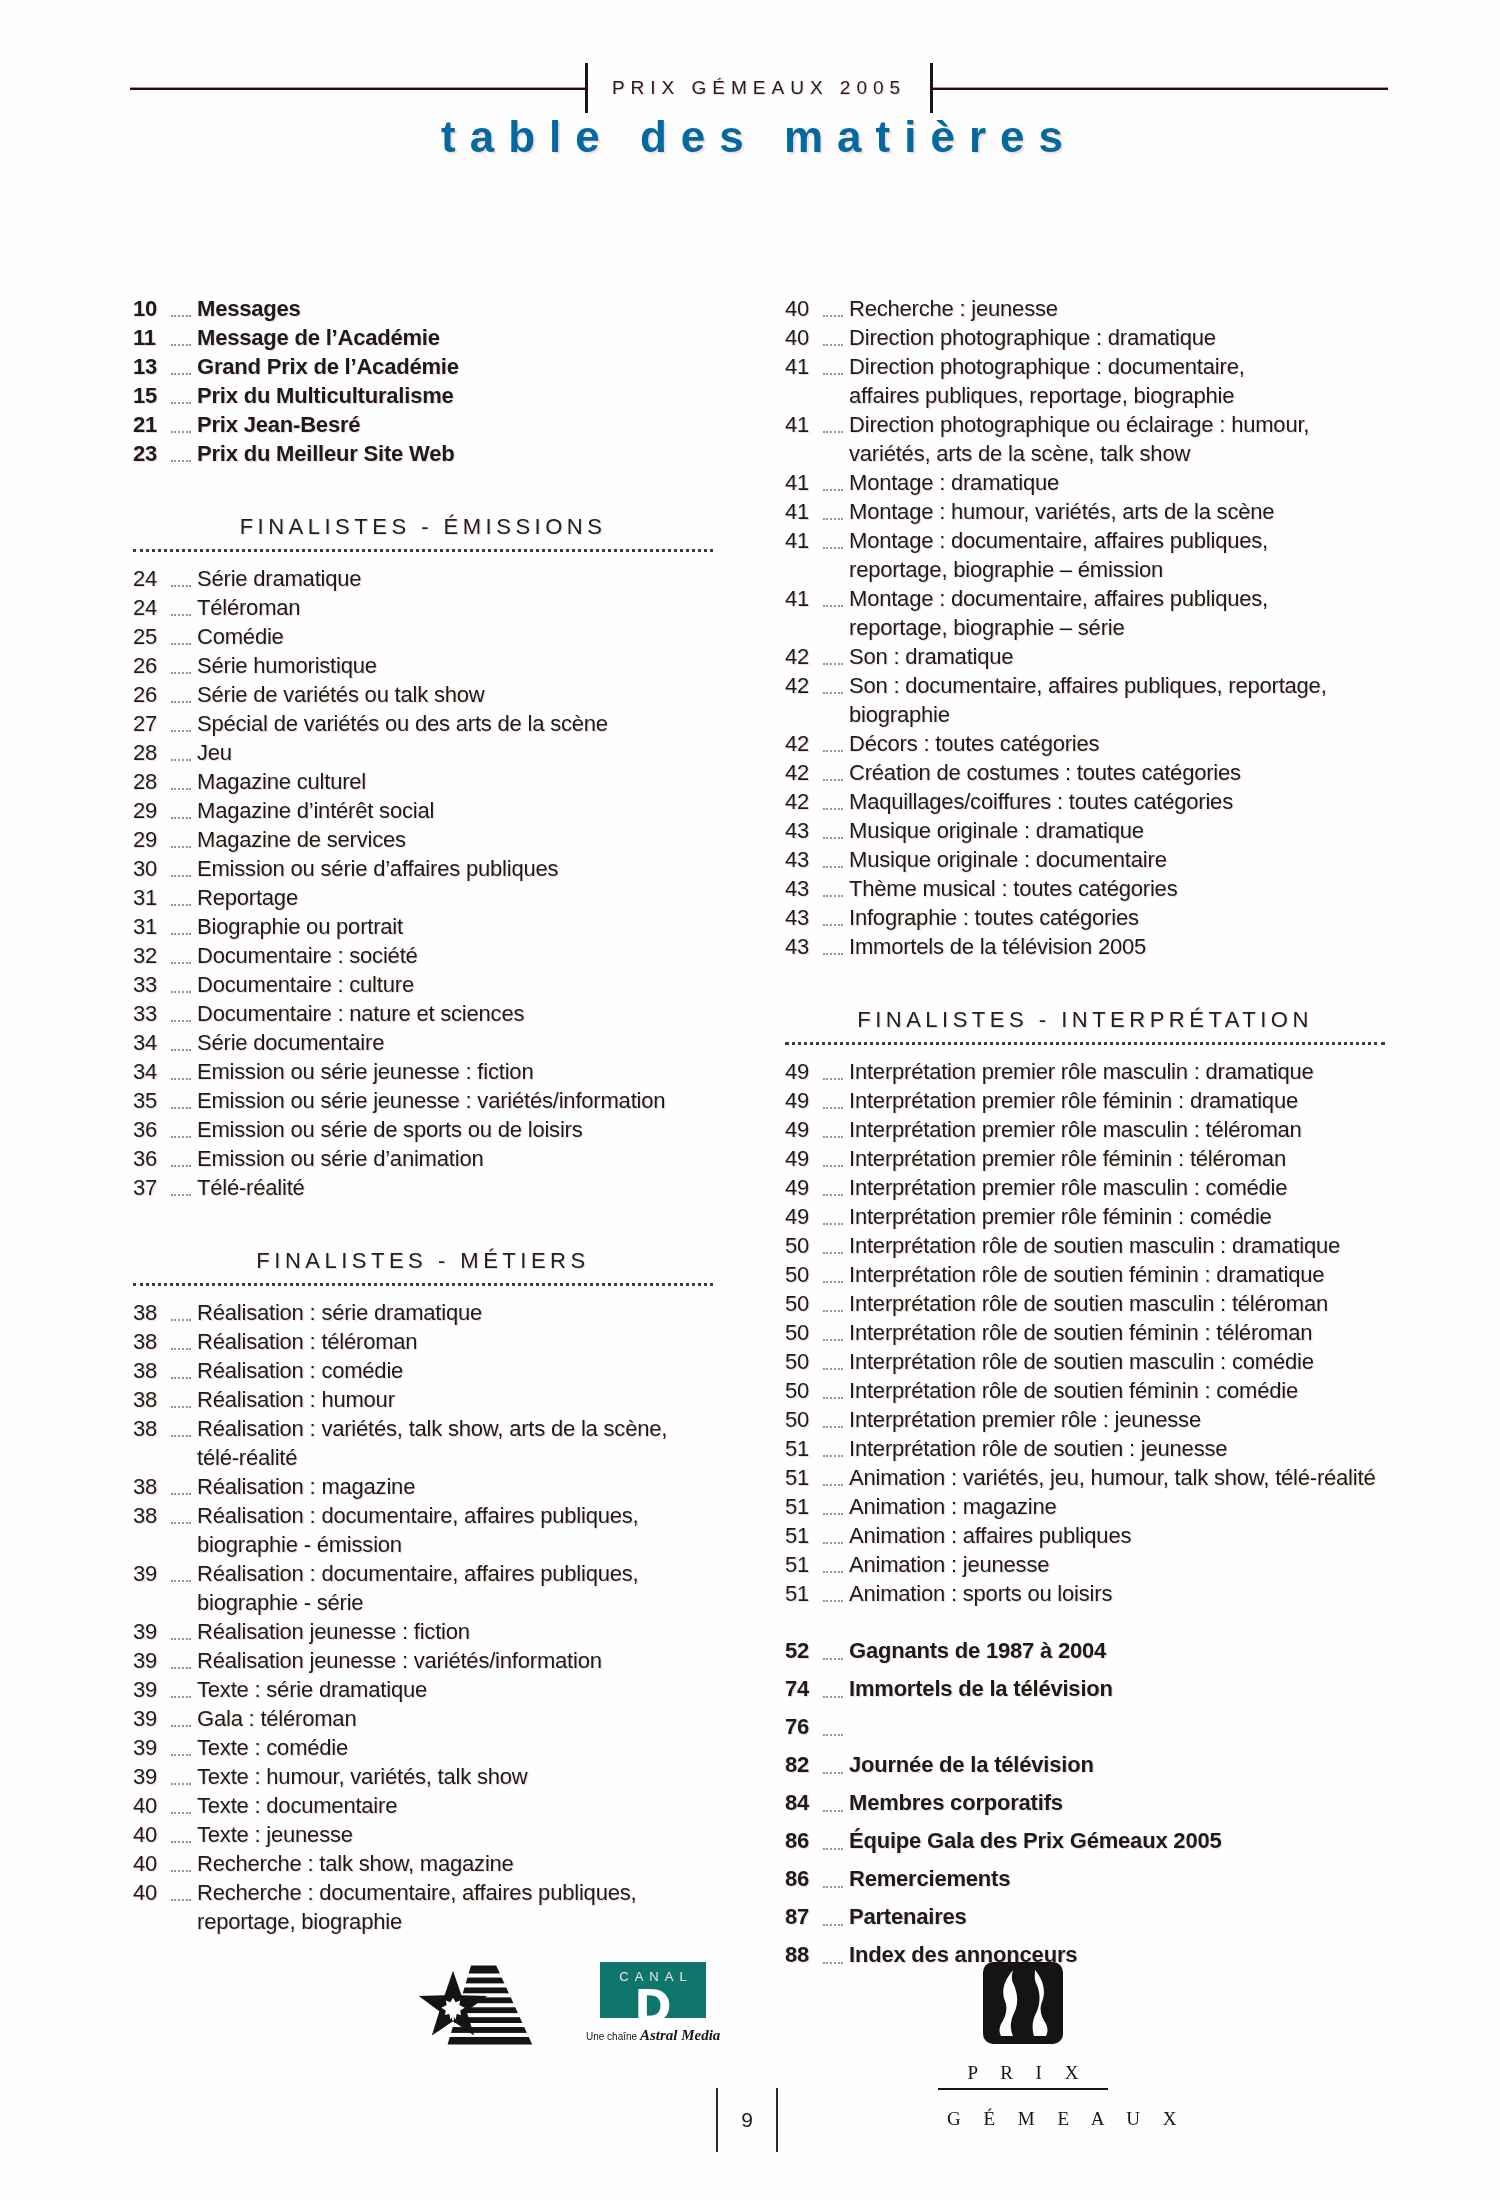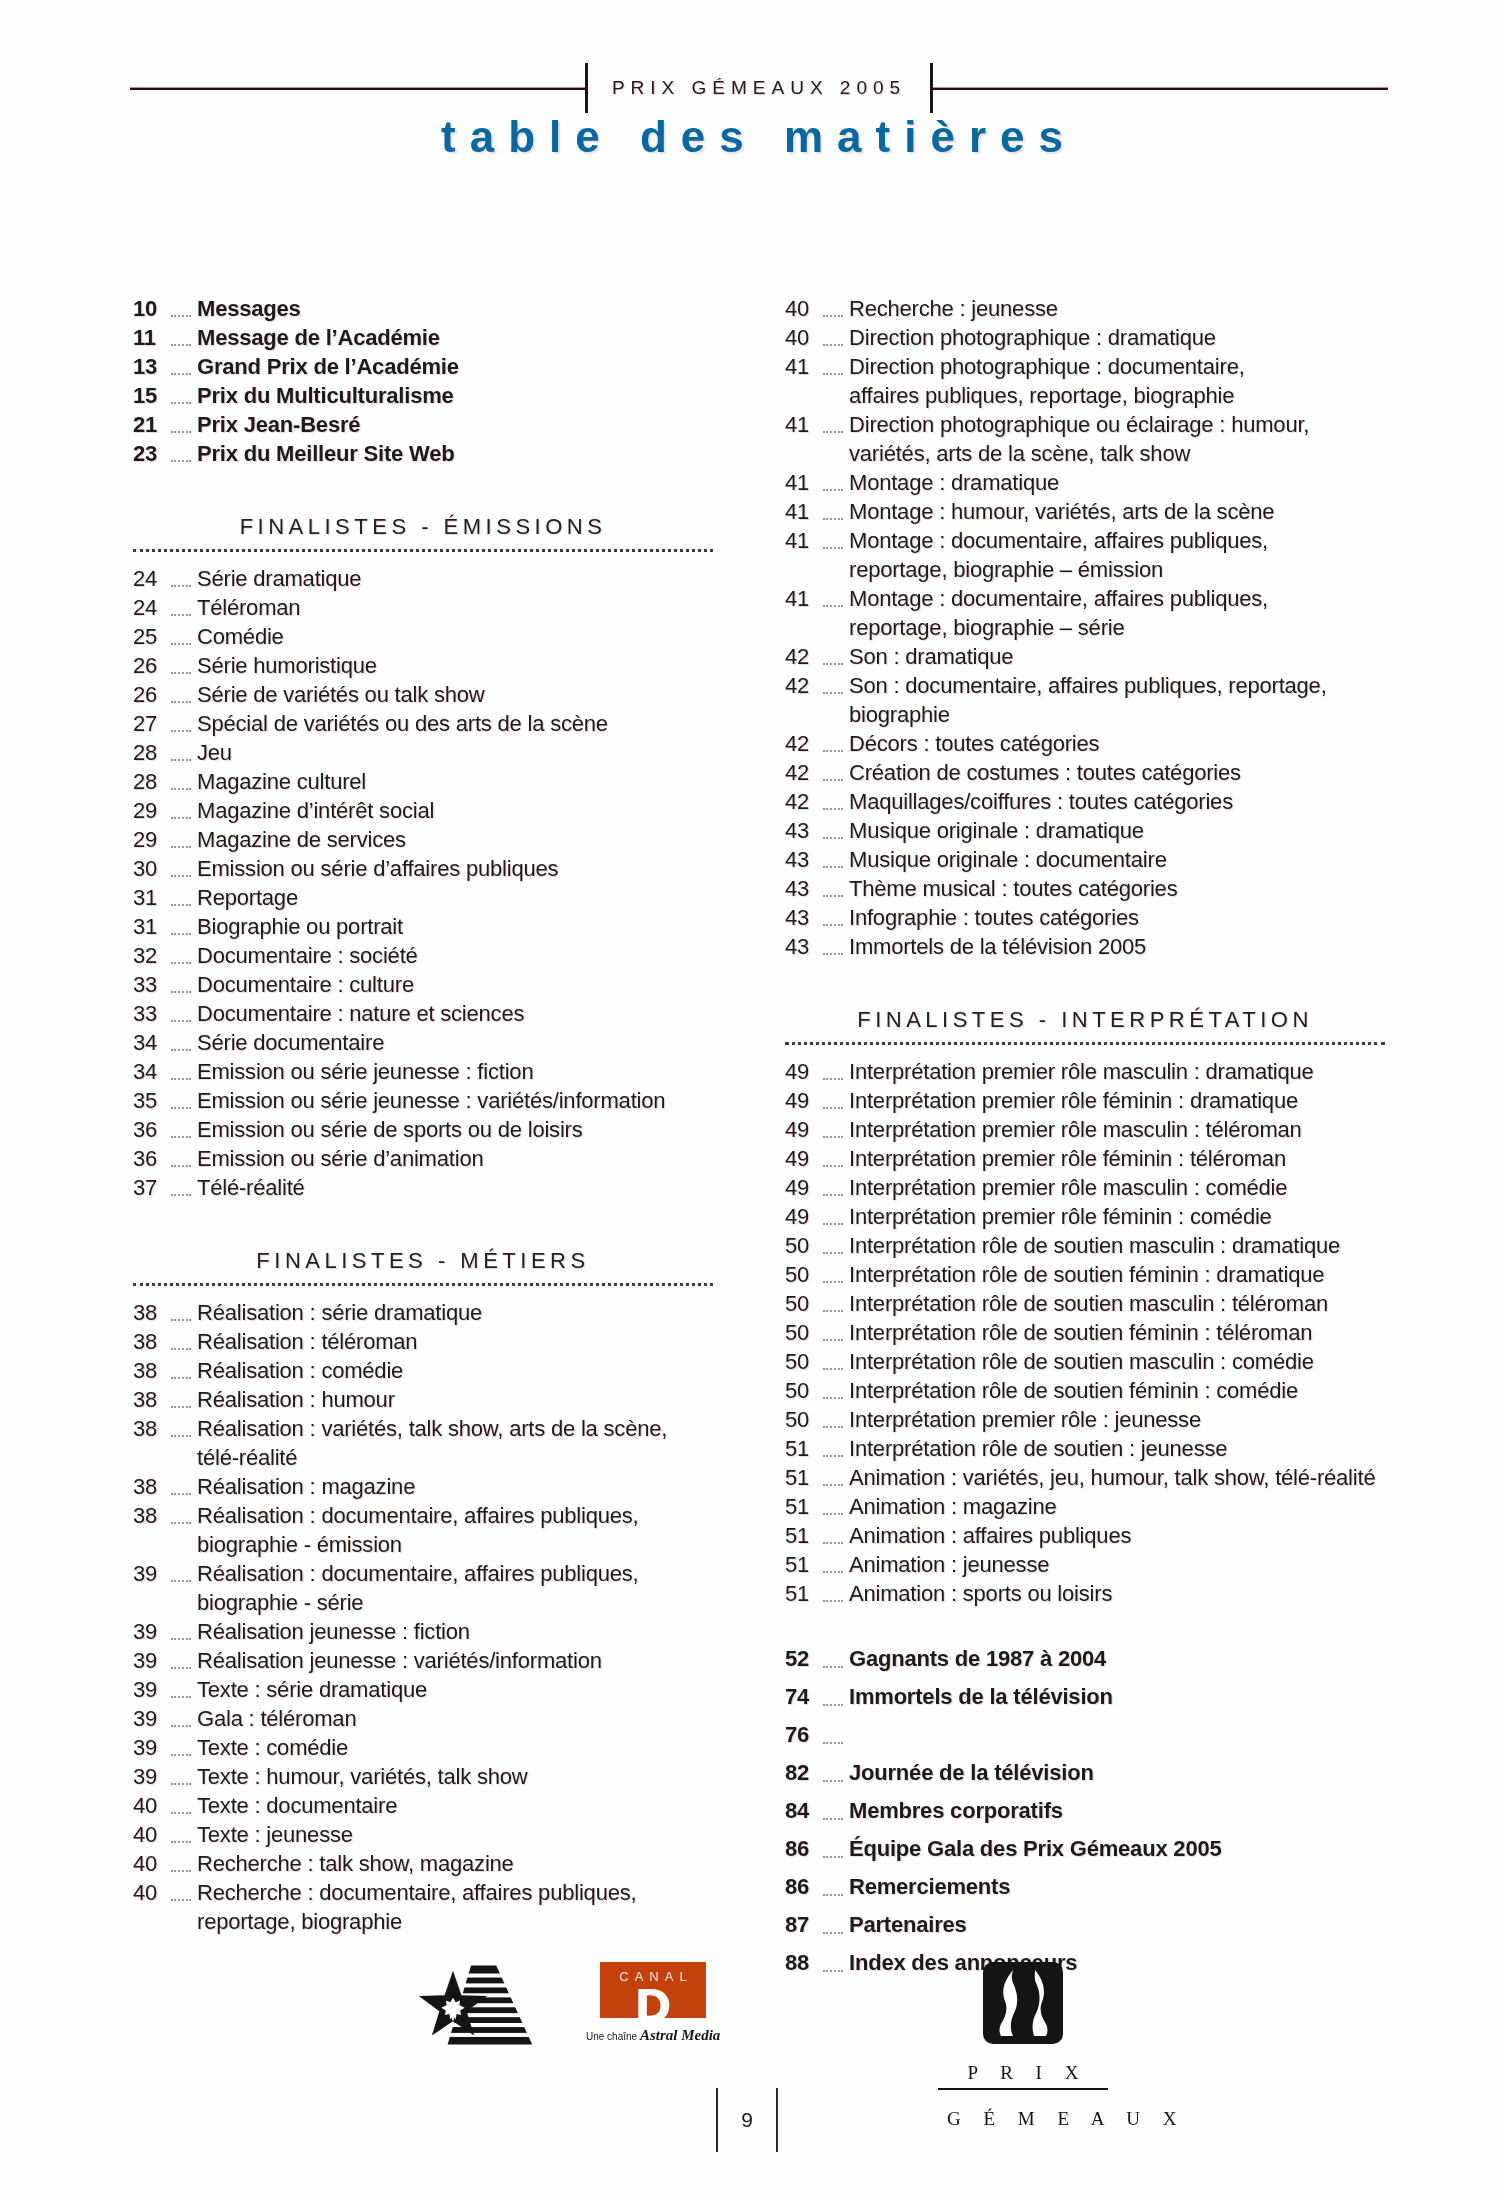--- a/index.html
+++ b/index.html
@@ -24,21 +24,21 @@
   .page-title {
     position:absolute; top:112px; left:130px; width:1258px; margin:0;
     text-align:center; font-size:44px; font-weight:700; letter-spacing:14px;
     color:#0369a1; text-shadow:2px 2px 0 rgba(233,160,152,.35);
   }
   
   .toc-col { position:absolute; top:294px; }
   #col-left  { left:133px; width:580px; }
   #col-right { left:785px; width:600px; }
   .toc-block.headed { margin-top:45px; }
-  .toc-block.bold-spaced { margin-top:32px; }
+  .toc-block.bold-spaced { margin-top:24px; }
   .section-heading {
     text-align:center; font-size:22px; letter-spacing:4.5px; line-height:28px;
     margin-bottom:8px; white-space:nowrap; color:#202020;
     text-shadow:1.2px 1.2px 0 rgba(233,160,152,.4);
   }
   .dotted-rule { border-top:3px dotted #3c3c3c; height:0; margin-bottom:12px; }
   .toc-row {
     display:flex; align-items:flex-start;
     font-size:22px; line-height:29px; letter-spacing:-0.2px;
     text-shadow:1.2px 1.2px 0 rgba(233,160,152,.4);
@@ -49,21 +49,21 @@
     border-bottom:2px dotted #969696;
   }
   .toc-row .label { white-space:pre; }
   .toc-block.bold .toc-row,
   .toc-block.bold-spaced .toc-row { font-weight:700; }
   .toc-block.bold-spaced .toc-row { line-height:38px; }
   .toc-block.bold-spaced .dots { height:26px; }
   
   .logo-academie { position:absolute; left:408px; top:1960px; width:135px; height:102px; }
   .logo-canal { position:absolute; left:586px; top:1962px; width:134px; text-align:center; }
-  .canal-box { width:106px; height:56px; background:#c2410c; margin:0 auto;
+  .canal-box { width:106px; height:56px; background:#0f766e; margin:0 auto;
     box-sizing:border-box; padding-top:7px; }
   .canal-brand { color:#f6e6e4; font-size:13px; letter-spacing:6px; padding-left:6px; }
   .canal-d { color:#ffffff; font-size:45px; line-height:46px; font-weight:700;
     font-family:"DejaVu Sans", sans-serif; }
   .canal-caption { margin-top:9px; font-size:10px; color:#161616; white-space:nowrap; }
   .canal-caption .cap-brand {
     font-family:"Liberation Serif", serif; font-weight:700; font-style:italic; font-size:15px; }
   .logo-gemeaux { position:absolute; left:938px; top:1962px; width:170px; text-align:center; }
   .gem-box { width:80px; height:82px; background:#141414; border-radius:10px; margin:0 auto; }
   .gem-word {

